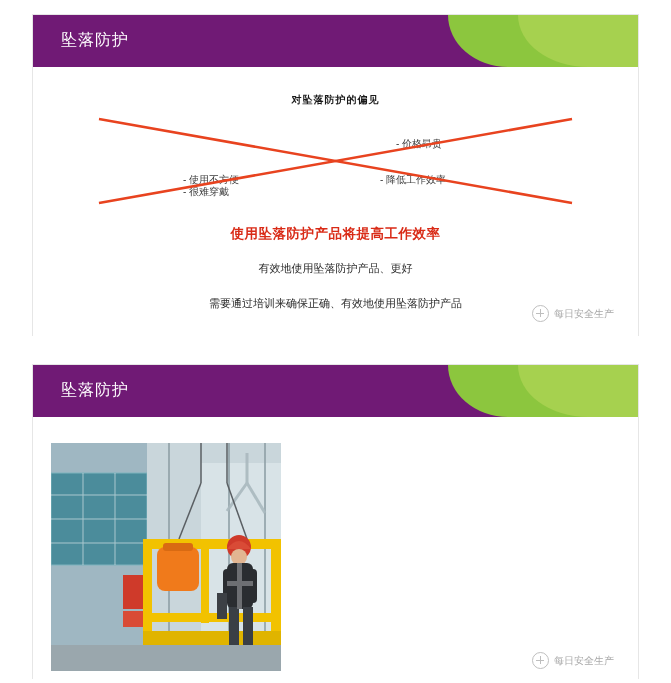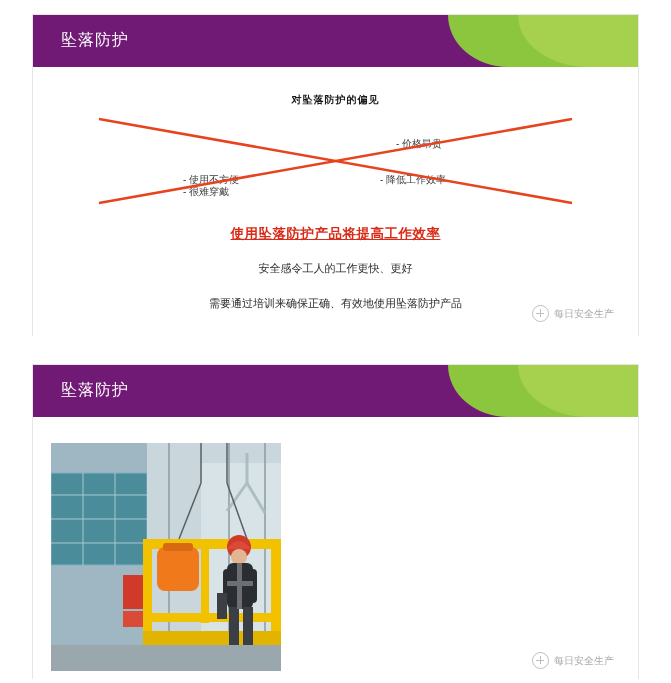--- a/index.html
+++ b/index.html
@@ -126,21 +126,20 @@
     letter-spacing: 1px;
   }
 
   .s1-red {
     text-align: center;
     color: #d92b17;
     font-size: 13.5px;
     font-weight: bold;
     margin-top: 26px;
     letter-spacing: 0.5px;
-    text-decoration: underline;
   }
   .s1-line {
     text-align: center;
     color: #2b2b2b;
     font-size: 11px;
     margin-top: 18px;
   }
   .s1-line2 {
     text-align: center;
     color: #2b2b2b;
@@ -258,21 +257,21 @@
         </div>
 
         <svg class="cross-svg" viewBox="0 0 487 96" preserveAspectRatio="none">
           <line x1="6" y1="6" x2="481" y2="90" stroke="#e8431f" stroke-width="2.5"></line>
           <line x1="481" y1="6" x2="6" y2="90" stroke="#e8431f" stroke-width="2.5"></line>
         </svg>
 
       </div>
 
       <div class="s1-red">使用坠落防护产品将提高工作效率</div>
-      <div class="s1-line">安全感令工人的工作更快、更好</div>
+      <div class="s1-line">有效地使用坠落防护产品、更好</div>
       <div class="s1-line2">需要通过培训来确保正确、有效地使用坠落防护产品</div>
 
       <div class="watermark wm1">
         <span class="wm-circle"></span>
         <span>每日安全生产</span>
       </div>
     </div>
   </div>
 
   <div class="slide slide2">

